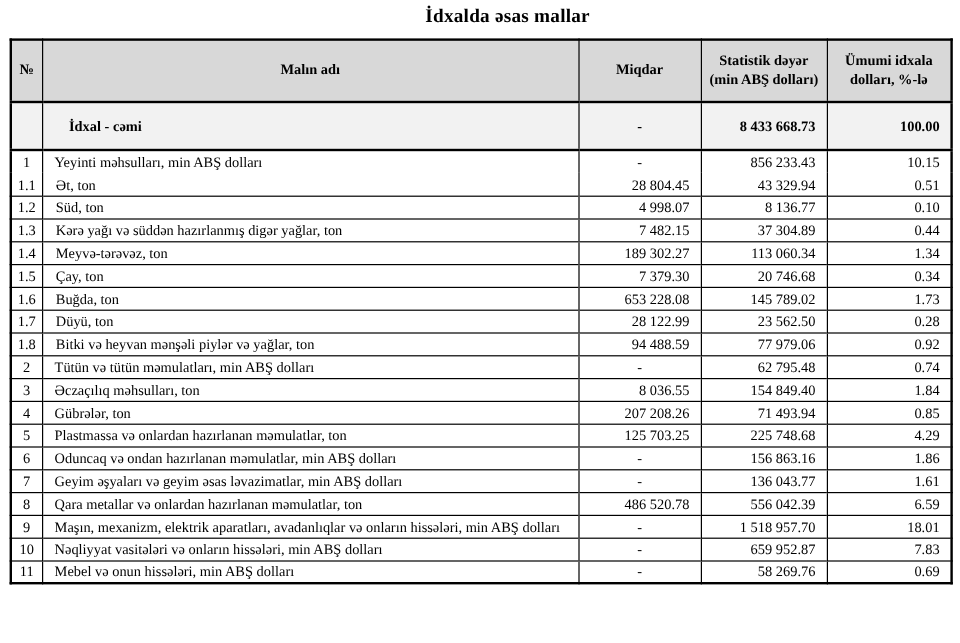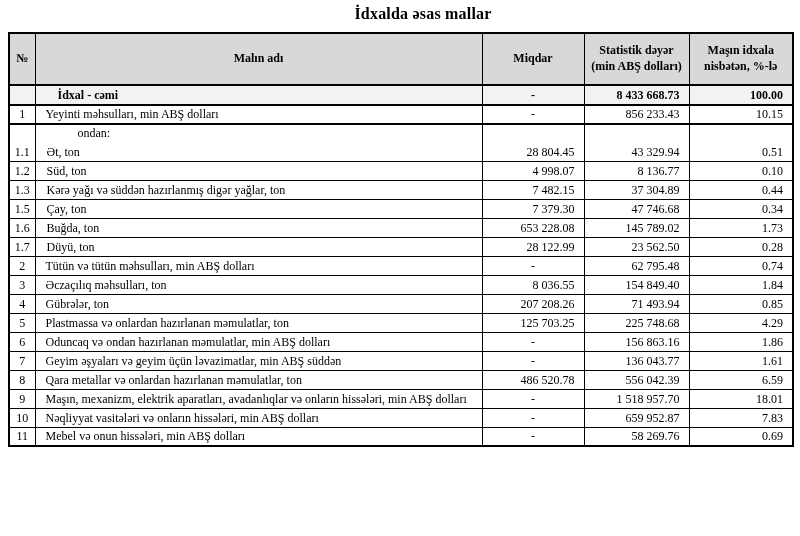--- a/index.html
+++ b/index.html
@@ -46,21 +46,21 @@
     vertical-align: bottom;
     line-height: 1.25;
   }
   td:first-child { border-left: none; }
 
   .cell-no    { text-align: center; padding: 1px 1px; }
   .cell-name  { text-align: left; padding-left: 10px; white-space: nowrap; overflow: hidden; }
   .cell-qty, .cell-value, .cell-share { text-align: right; padding-right: 9px; font-variant-numeric: tabular-nums; }
   td.dash     { text-align: center; padding-right: 4px; }
 
-  tr.row-total td { background: #f2f2f2; font-weight: bold; border-top: 2px solid #000; height: 20px; vertical-align: middle; }
+  tr.row-total td { background: #f2f2f2; font-weight: bold; border-top: 2px solid #000; height: 40px; vertical-align: middle; }
   tr.row-total .cell-name { padding-left: 22px; }
 
   tr.row-main-thick td { border-top: 2px solid #000; }
 
   tr.row-ondan td { border-top: 2px solid #000; height: 13px; }
   tr.row-ondan .cell-name { padding-left: 42px; }
 
   tr.row-sub-notop td { border-top: none; }
 
   tr.row-sub .cell-name, tr.row-sub-notop .cell-name { padding-left: 11px; }
@@ -77,45 +77,38 @@
     <col style="width:102px">
     <col style="width:105px">
     <col style="width:104px">
   </colgroup>
   <thead>
     <tr>
       <th>№</th>
       <th>Malın adı</th>
       <th>Miqdar</th>
       <th>Statistik dəyər (min ABŞ dolları)</th>
-      <th>Maşın idxala nisbətən, %-lə</th>
+      <th>Ümumi idxala dolları, %-lə</th>
     </tr>
   </thead>
   <tbody>
       <tr class="row-total">
         <td class="cell-no"></td>
         <td class="cell-name">İdxal - cəmi</td>
         <td class="cell-qty dash">-</td>
         <td class="cell-value">8 433 668.73</td>
         <td class="cell-share">100.00</td>
       </tr>
       <tr class="row-main-thick">
         <td class="cell-no">1</td>
         <td class="cell-name">Yeyinti məhsulları, min ABŞ dolları</td>
         <td class="cell-qty dash">-</td>
         <td class="cell-value">856 233.43</td>
         <td class="cell-share">10.15</td>
       </tr>
-      <tr class="row-ondan">
-        <td class="cell-no"></td>
-        <td class="cell-name">ondan:</td>
-        <td class="cell-qty"></td>
-        <td class="cell-value"></td>
-        <td class="cell-share"></td>
-      </tr>
       <tr class="row-sub-notop">
         <td class="cell-no">1.1</td>
         <td class="cell-name">Ət, ton</td>
         <td class="cell-qty">28 804.45</td>
         <td class="cell-value">43 329.94</td>
         <td class="cell-share">0.51</td>
       </tr>
       <tr class="row-sub">
         <td class="cell-no">1.2</td>
         <td class="cell-name">Süd, ton</td>
@@ -124,43 +117,57 @@
         <td class="cell-share">0.10</td>
       </tr>
       <tr class="row-sub">
         <td class="cell-no">1.3</td>
         <td class="cell-name">Kərə yağı və süddən hazırlanmış digər yağlar, ton</td>
         <td class="cell-qty">7 482.15</td>
         <td class="cell-value">37 304.89</td>
         <td class="cell-share">0.44</td>
       </tr>
       <tr class="row-sub">
+        <td class="cell-no">1.4</td>
+        <td class="cell-name">Meyvə-tərəvəz, ton</td>
+        <td class="cell-qty">189 302.27</td>
+        <td class="cell-value">113 060.34</td>
+        <td class="cell-share">1.34</td>
+      </tr>
+      <tr class="row-sub">
         <td class="cell-no">1.5</td>
         <td class="cell-name">Çay, ton</td>
         <td class="cell-qty">7 379.30</td>
-        <td class="cell-value">47 746.68</td>
+        <td class="cell-value">20 746.68</td>
         <td class="cell-share">0.34</td>
       </tr>
       <tr class="row-sub">
         <td class="cell-no">1.6</td>
         <td class="cell-name">Buğda, ton</td>
         <td class="cell-qty">653 228.08</td>
         <td class="cell-value">145 789.02</td>
         <td class="cell-share">1.73</td>
       </tr>
       <tr class="row-sub">
         <td class="cell-no">1.7</td>
         <td class="cell-name">Düyü, ton</td>
         <td class="cell-qty">28 122.99</td>
         <td class="cell-value">23 562.50</td>
         <td class="cell-share">0.28</td>
       </tr>
+      <tr class="row-sub">
+        <td class="cell-no">1.8</td>
+        <td class="cell-name">Bitki və heyvan mənşəli piylər və yağlar, ton</td>
+        <td class="cell-qty">94 488.59</td>
+        <td class="cell-value">77 979.06</td>
+        <td class="cell-share">0.92</td>
+      </tr>
       <tr class="row-main">
         <td class="cell-no">2</td>
-        <td class="cell-name">Tütün və tütün məhsulları, min ABŞ dolları</td>
+        <td class="cell-name">Tütün və tütün məmulatları, min ABŞ dolları</td>
         <td class="cell-qty dash">-</td>
         <td class="cell-value">62 795.48</td>
         <td class="cell-share">0.74</td>
       </tr>
       <tr class="row-main">
         <td class="cell-no">3</td>
         <td class="cell-name">Əczaçılıq məhsulları, ton</td>
         <td class="cell-qty">8 036.55</td>
         <td class="cell-value">154 849.40</td>
         <td class="cell-share">1.84</td>
@@ -181,21 +188,21 @@
       </tr>
       <tr class="row-main">
         <td class="cell-no">6</td>
         <td class="cell-name">Oduncaq və ondan hazırlanan məmulatlar, min ABŞ dolları</td>
         <td class="cell-qty dash">-</td>
         <td class="cell-value">156 863.16</td>
         <td class="cell-share">1.86</td>
       </tr>
       <tr class="row-main">
         <td class="cell-no">7</td>
-        <td class="cell-name">Geyim əşyaları və geyim üçün ləvazimatlar, min ABŞ süddən</td>
+        <td class="cell-name">Geyim əşyaları və geyim əsas ləvazimatlar, min ABŞ dolları</td>
         <td class="cell-qty dash">-</td>
         <td class="cell-value">136 043.77</td>
         <td class="cell-share">1.61</td>
       </tr>
       <tr class="row-main">
         <td class="cell-no">8</td>
         <td class="cell-name">Qara metallar və onlardan hazırlanan məmulatlar, ton</td>
         <td class="cell-qty">486 520.78</td>
         <td class="cell-value">556 042.39</td>
         <td class="cell-share">6.59</td>

